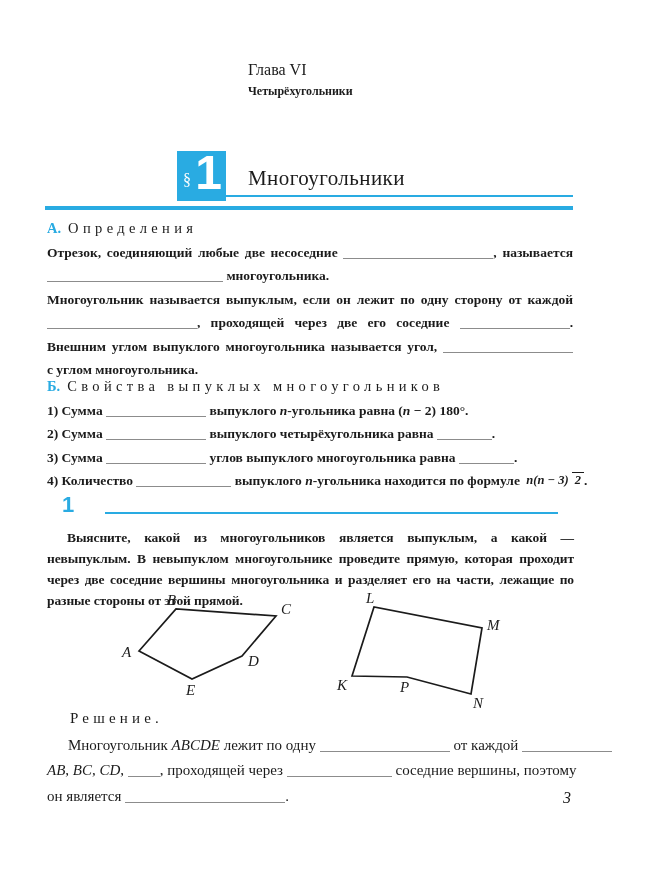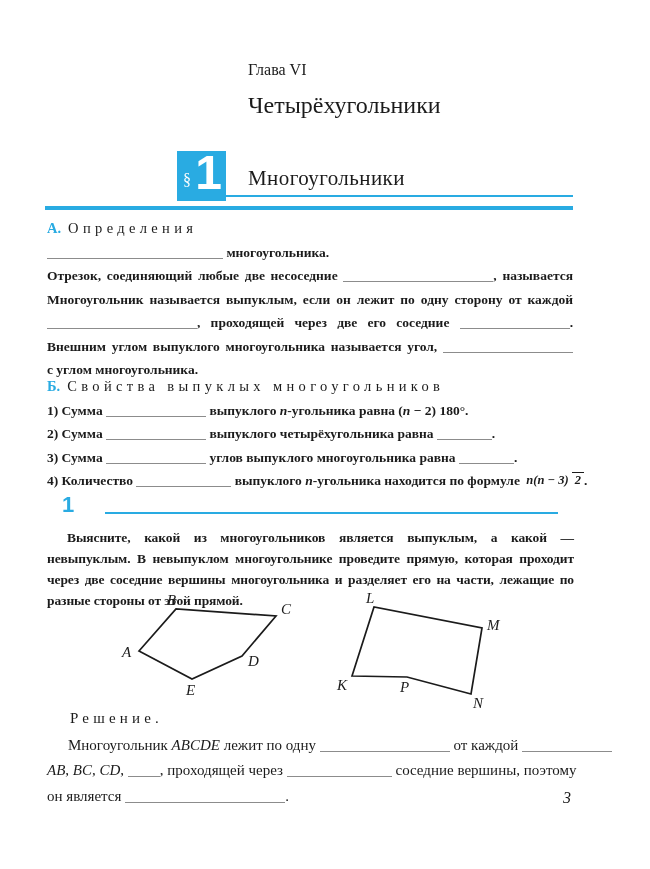--- a/index.html
+++ b/index.html
@@ -4,21 +4,21 @@
 <style>
   :root { --accent:#29abe2; --ink:#1b1b1b; --blank:#8c8c8c; }
   * { margin:0; padding:0; box-sizing:border-box; }
   html,body { background:#ffffff; }
   .page {
     position:relative; width:650px; height:869px; background:#ffffff;
     color:var(--ink); font-family:"Liberation Serif", serif; overflow:hidden;padding-left:10px;
   }
   
   .chapter-label { position:absolute; left:248px; top:61px; font-size:16px; }
-  .chapter-title { position:absolute; left:248px; top:92px; font-size:24px; font-weight:normal; }
+  .chapter-title { position:absolute; left:248px; top:84px; font-size:12px; font-weight:bold; }
   .para-badge { position:absolute; left:177px; top:151px; width:49px; height:50px; background:var(--accent); }
   .para-sym { position:absolute; left:6px; top:20px; color:#fff; font-size:16px; font-family:"Liberation Serif",serif; }
   .para-num { position:absolute; right:4px; top:-4px; color:#fff; font:bold 48px/52px "Liberation Sans", sans-serif; }
   .section-title { position:absolute; left:248px; top:166px; font-size:21px; letter-spacing:0.02em; }
   .rule-thin  { position:absolute; left:226px; top:195px; width:347px; height:1.5px; background:var(--accent); }
   .rule-thick { position:absolute; left:45px;  top:206px; width:528px; height:3.5px; background:var(--accent); }
   
   .subhead { position:absolute; left:47px; font-size:14.5px; white-space:nowrap; }
   .subhead-letter { color:var(--accent); font-weight:bold; margin-right:7px; }
   .subhead-title { letter-spacing:0.3em;margin-top:28px; }
@@ -62,22 +62,22 @@
     <span class="para-num">1</span>
   </div>
   <div class="section-title">Многоугольники</div>
   <div class="rule-thin"></div>
   <div class="rule-thick"></div>
 
   <div class="subhead" style="top:220px">
     <span class="subhead-letter">А.</span><span class="subhead-title">Определения</span>
   </div>
   <div class="lines bold-lines" style="top:241px">
+      <div class="fill-line full"><span class="seg-text">Отрезок, соединяющий любые две несоседние </span><span class="seg-blank" style="width: 150px;"></span><span class="seg-text">, называется</span></div>
       <div class="fill-line"><span class="seg-blank" style="width: 176px;"></span><span class="seg-text"> многоугольника.</span></div>
-      <div class="fill-line full"><span class="seg-text">Отрезок, соединяющий любые две несоседние </span><span class="seg-blank" style="width: 150px;"></span><span class="seg-text">, называется</span></div>
       <div class="fill-line full"><span class="seg-text">Многоугольник называется выпуклым, если он лежит по одну сторону от каждой</span></div>
       <div class="fill-line full"><span class="seg-blank" style="width: 150px;"></span><span class="seg-text">, проходящей через две его соседние </span><span class="seg-blank" style="width: 110px;"></span><span class="seg-text">.</span></div>
       <div class="fill-line full"><span class="seg-text">Внешним углом выпуклого многоугольника называется угол, </span><span class="seg-blank" style="width: 130px;"></span></div>
       <div class="fill-line"><span class="seg-text">с углом многоугольника.</span></div>
     </div>
 
   <div class="subhead" style="top:378px">
     <span class="subhead-letter">Б.</span><span class="subhead-title">Свойства выпуклых многоугольников</span>
   </div>
   <div class="lines bold-lines" style="top:399px">

